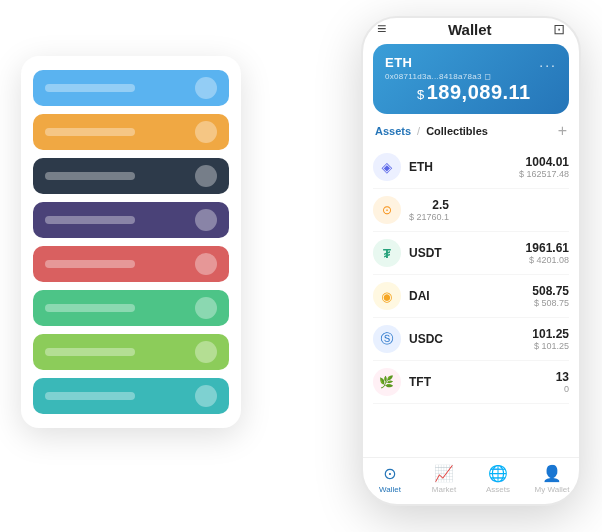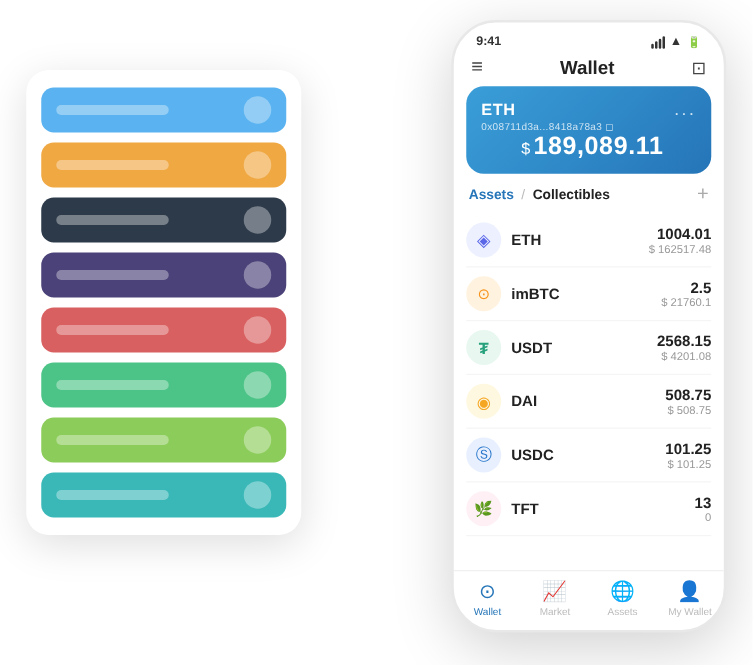--- a/index.html
+++ b/index.html
@@ -319,33 +319,20 @@
       <div class="card-icon"></div>
     </div>
     <div class="card-item card-teal">
       <div class="card-line"></div>
       <div class="card-icon"></div>
     </div>
   </div>
 
   <div class="phone">
 
-    <div class="phone-status">
-      <span>9:41</span>
-      <div class="status-right">
-        <div class="signal-bars">
-          <div class="signal-bar" style="height:4px"></div>
-          <div class="signal-bar" style="height:6px"></div>
-          <div class="signal-bar" style="height:8px"></div>
-          <div class="signal-bar" style="height:10px"></div>
-        </div>
-        <span style="font-size:10px">▲</span>
-        <span style="font-size:9px">🔋</span>
-      </div>
-    </div>
 
     <div class="phone-header">
       <span class="header-menu">≡</span>
       <span class="header-title">Wallet</span>
       <span class="header-expand">⊡</span>
     </div>
 
     <div class="wallet-card">
       <div class="wallet-card-header">
         <span class="wallet-eth-label">ETH</span>
@@ -372,32 +359,31 @@
         <div class="asset-icon icon-eth">◈</div>
         <span class="asset-name">ETH</span>
         <div class="asset-values">
           <span class="asset-amount">1004.01</span>
           <span class="asset-usd">$ 162517.48</span>
         </div>
       </div>
 
       <div class="asset-item">
         <div class="asset-icon icon-imbtc" style="font-size:12px">⊙</div>
-        <span class="asset-name">imBTC</span>
         <div class="asset-values">
           <span class="asset-amount">2.5</span>
           <span class="asset-usd">$ 21760.1</span>
         </div>
       </div>
 
       <div class="asset-item">
         <div class="asset-icon icon-usdt" style="font-size:13px;font-weight:700">₮</div>
         <span class="asset-name">USDT</span>
         <div class="asset-values">
-          <span class="asset-amount">2568.15</span>
+          <span class="asset-amount">1961.61</span>
           <span class="asset-usd">$ 4201.08</span>
         </div>
       </div>
 
       <div class="asset-item">
         <div class="asset-icon icon-dai" style="font-size:13px">◉</div>
         <span class="asset-name">DAI</span>
         <div class="asset-values">
           <span class="asset-amount">508.75</span>
           <span class="asset-usd">$ 508.75</span>

